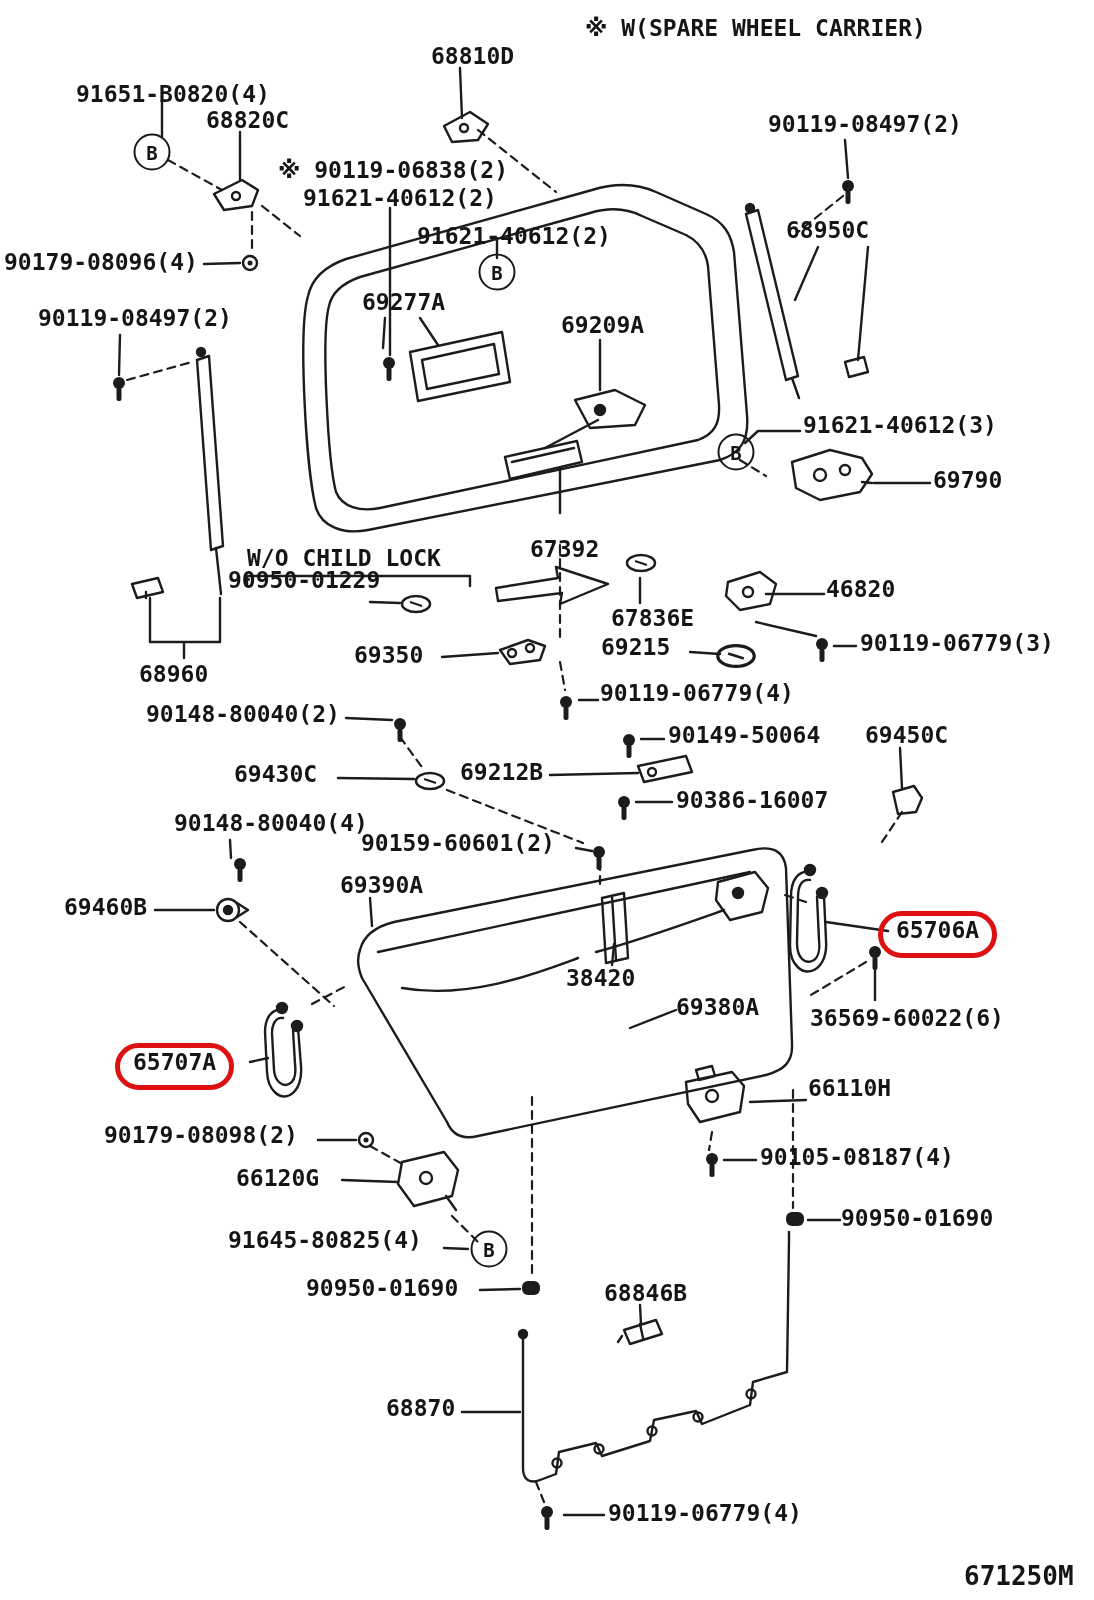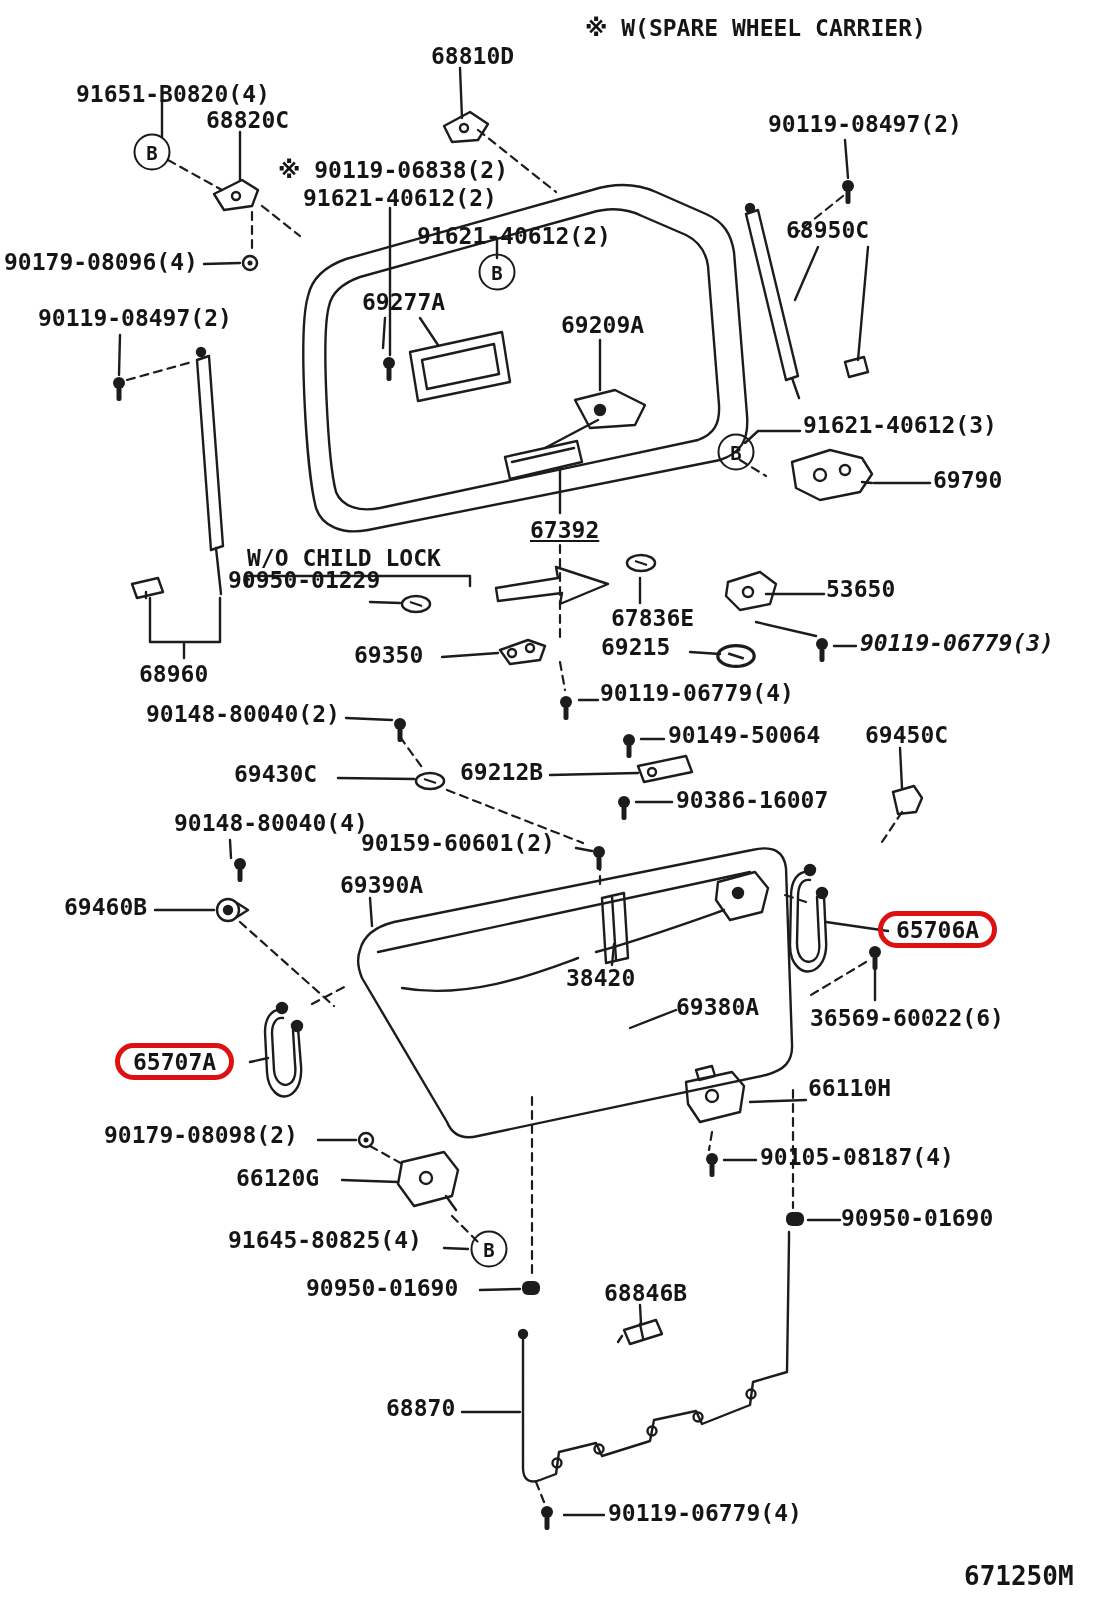--- a/index.html
+++ b/index.html
@@ -8,21 +8,21 @@
     overflow:hidden;font-family:"DejaVu Sans Mono","DejaVu Sans",monospace;
   }
   #line-art{position:absolute;left:0;top:0;z-index:1;}
   #labels-layer{position:absolute;left:0;top:0;width:100%;height:100%;z-index:2;}
   .label{
     position:absolute;font-weight:bold;font-size:23px;line-height:1.05;
     color:#151515;white-space:nowrap;letter-spacing:0px;
   }
   .label.highlight{
     border:5px solid var(--hl,#dd1111);border-radius:999px;
-    padding:2px 13px 1px;margin-left:-18px;margin-top:-10px;
+    padding:2px 13px 11px;margin-left:-18px;margin-top:-10px;
   }
   .marker{
     position:absolute;width:33px;height:33px;border:2.5px solid #1a1a1a;
     border-radius:50%;display:flex;align-items:center;justify-content:center;
     font-weight:bold;font-size:19px;color:#151515;transform:translate(-50%,-50%);
     z-index:2;background:transparent;
   }
   .note{left:585px;top:16px;}
   .drawing-number{left:964px;top:1563px;font-size:26px;}
 </style>
@@ -179,26 +179,26 @@
       <div class="label" style="left: 278px; top: 158px;">※ 90119-06838(2)</div>
       <div class="label" style="left: 303px; top: 186px;">91621-40612(2)</div>
       <div class="label" style="left: 417px; top: 224px;">91621-40612(2)</div>
       <div class="label" style="left: 786px; top: 218px;">68950C</div>
       <div class="label" style="left: 4px; top: 250px;">90179-08096(4)</div>
       <div class="label" style="left: 38px; top: 306px;">90119-08497(2)</div>
       <div class="label" style="left: 362px; top: 290px;">69277A</div>
       <div class="label" style="left: 561px; top: 313px;">69209A</div>
       <div class="label" style="left: 803px; top: 413px;">91621-40612(3)</div>
       <div class="label" style="left: 933px; top: 468px;">69790</div>
-      <div class="label" style="left: 530px; top: 518px; text-decoration: underline;">67392</div>
+      <div class="label" style="left: 530px; top: 537px;">67392</div>
       <div class="label" style="left: 247px; top: 546px;">W/O CHILD LOCK</div>
       <div class="label" style="left: 228px; top: 568px;">90950-01229</div>
       <div class="label" style="left: 611px; top: 606px;">67836E</div>
-      <div class="label" style="left: 826px; top: 577px;">53650</div>
-      <div class="label" style="left: 860px; top: 631px; font-style: italic;">90119-06779(3)</div>
+      <div class="label" style="left: 826px; top: 577px;">46820</div>
+      <div class="label" style="left: 860px; top: 631px;">90119-06779(3)</div>
       <div class="label" style="left: 354px; top: 643px;">69350</div>
       <div class="label" style="left: 601px; top: 635px;">69215</div>
       <div class="label" style="left: 600px; top: 681px;">90119-06779(4)</div>
       <div class="label" style="left: 139px; top: 662px;">68960</div>
       <div class="label" style="left: 146px; top: 702px;">90148-80040(2)</div>
       <div class="label" style="left: 668px; top: 723px;">90149-50064</div>
       <div class="label" style="left: 865px; top: 723px;">69450C</div>
       <div class="label" style="left: 234px; top: 762px;">69430C</div>
       <div class="label" style="left: 460px; top: 760px;">69212B</div>
       <div class="label" style="left: 676px; top: 788px;">90386-16007</div>

